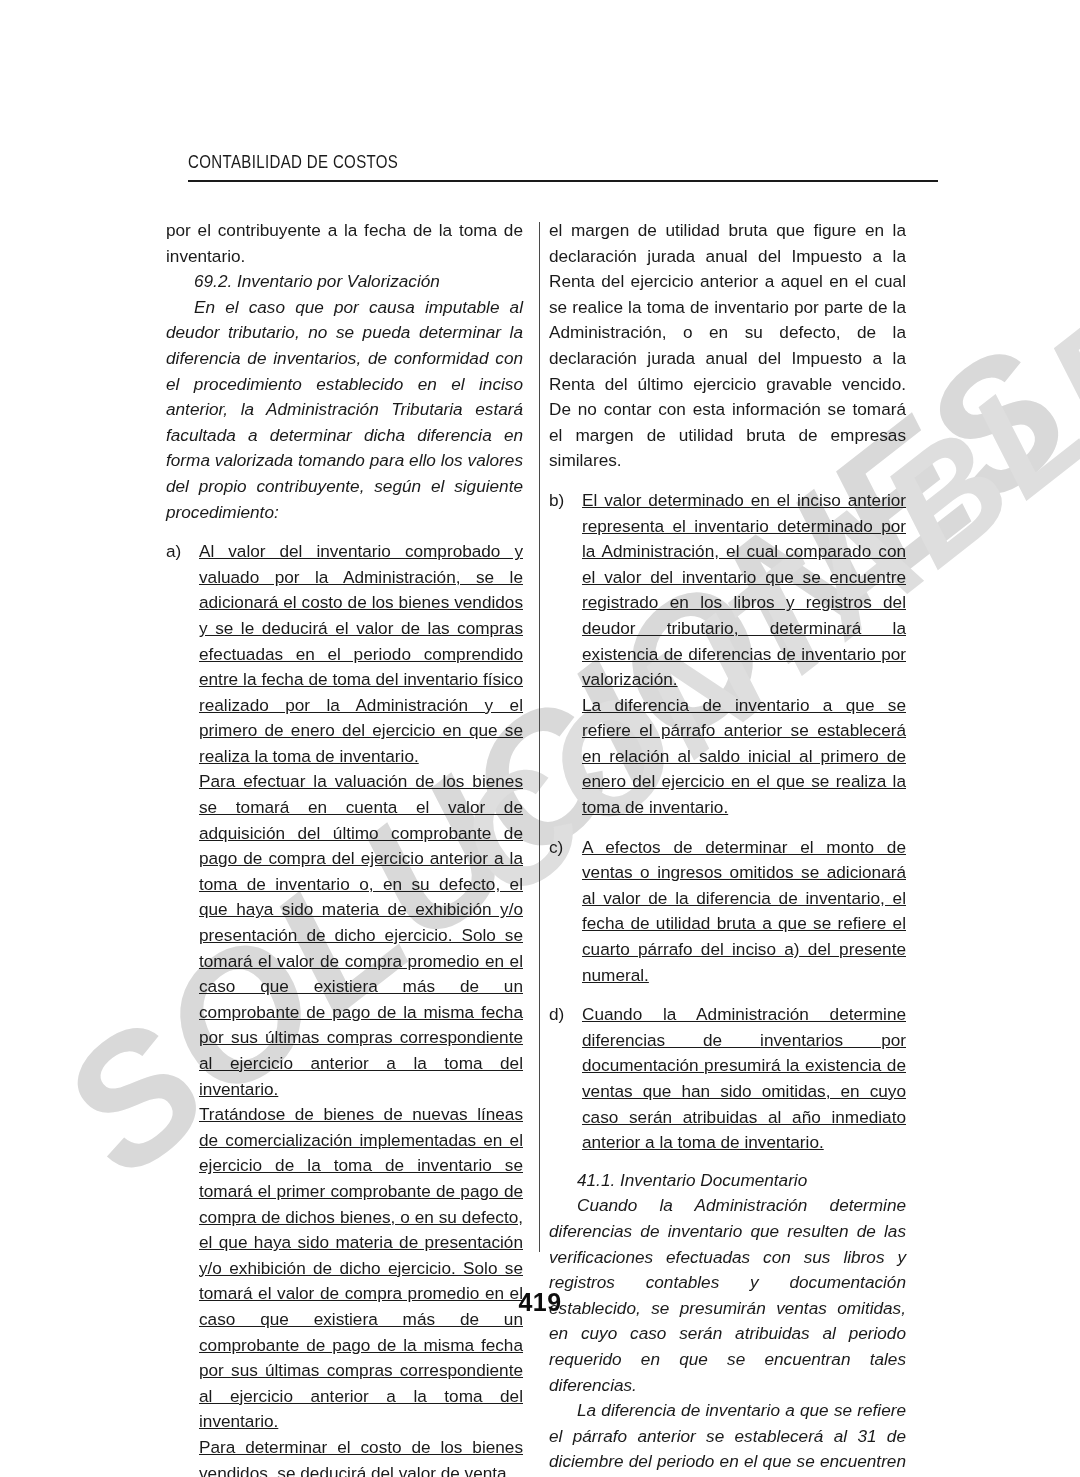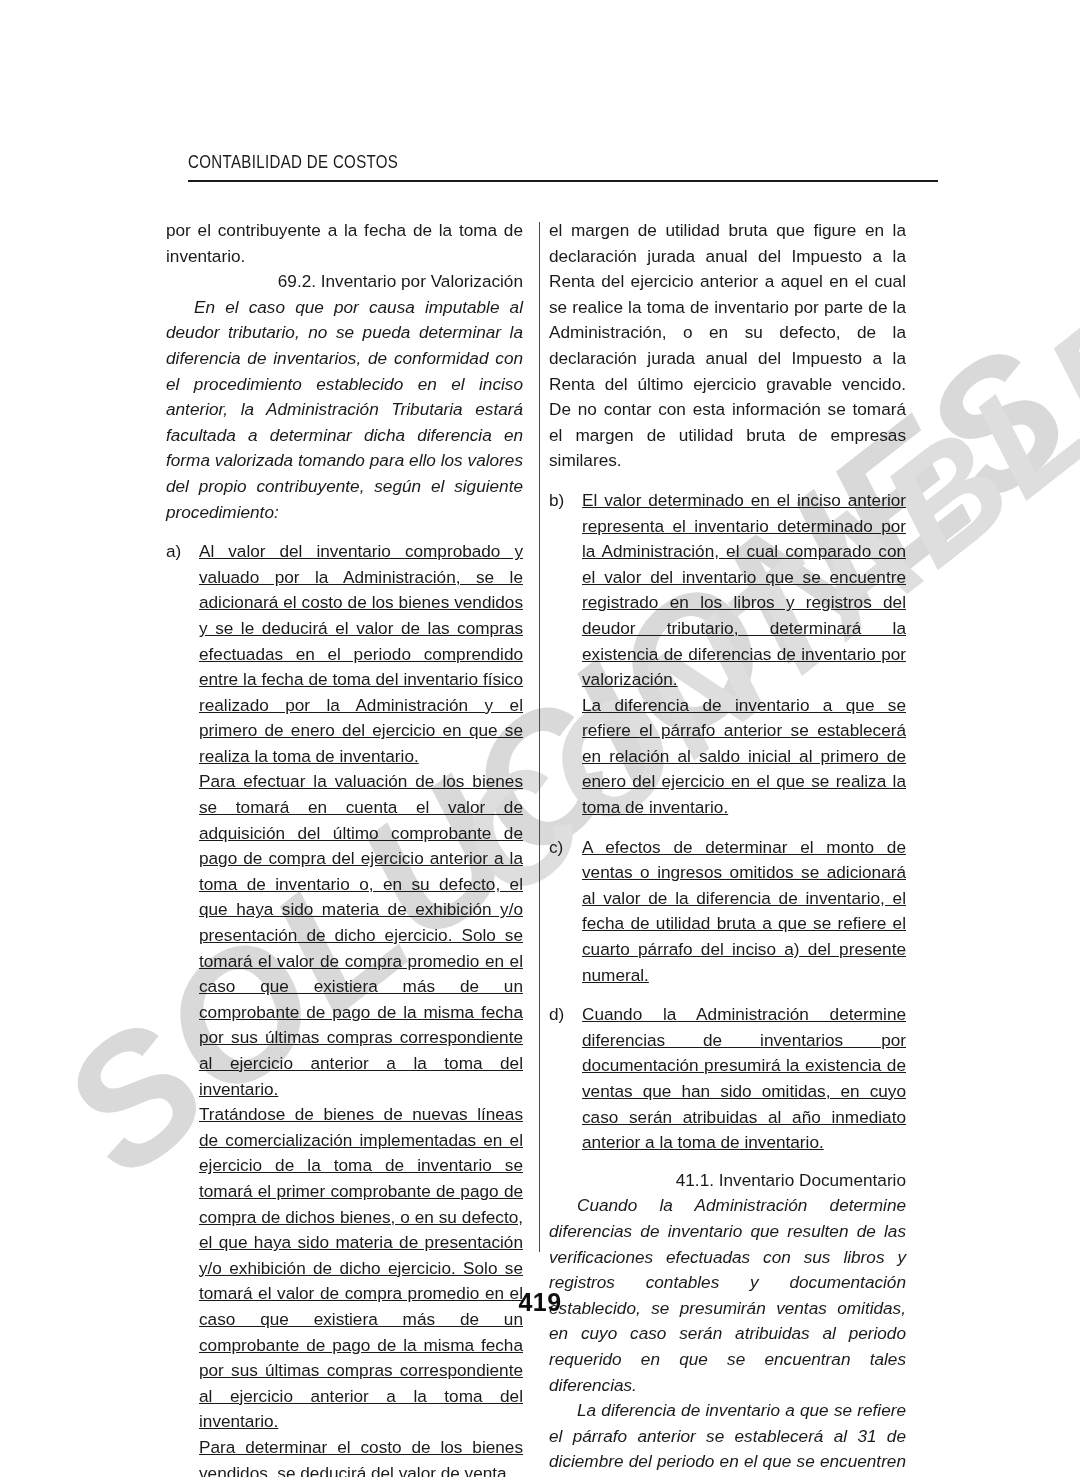--- a/index.html
+++ b/index.html
@@ -122,22 +122,23 @@
   }
   p.indent {
     text-indent: 28px;
     font-style: italic;
   }
   p.gap {
     margin-top: 14px;
   }
   p.heading-num {
     text-indent: 28px;
-    text-align: right;
+    text-align: left;
     margin-top: 12px;
+    font-style: italic;
   }
 
   .list-item {
     display: flex;
     font-size: 17.2px;
     line-height: 25.6px;
     color: #1a1a1a;
     margin-top: 14px;
   }
   .list-marker {

